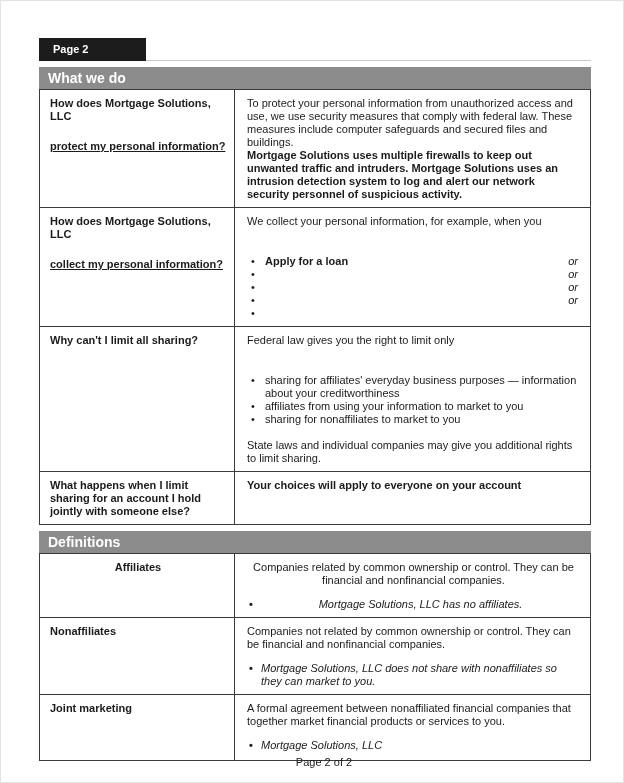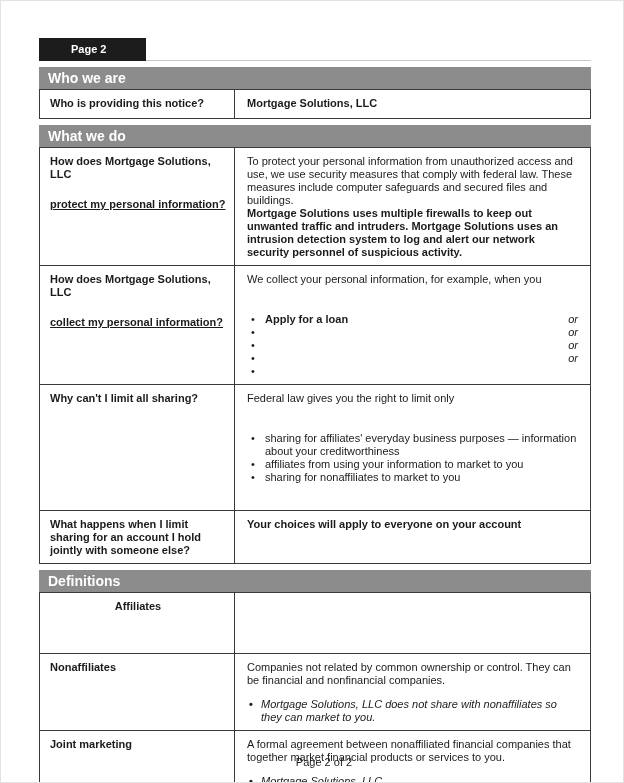--- a/index.html
+++ b/index.html
@@ -17,21 +17,21 @@
   }
   .content { position: absolute; left: 38px; top: 37px; width: 552px; }
 
   
   .tab-row { height: 23px; border-bottom: 1px solid #c9c9c9; }
   .tab {
     display: inline-block;
     width: 107px; height: 23px;
     background: #1c1c1c; color: #fff;
     font-size: 11px; font-weight: bold;
-    line-height: 23px; padding-left: 32px;
+    line-height: 23px; padding-left: 14px;
   }
 
   
   .section { margin-top: 6px; }
   .sec-header {
     background: #8c8c8c; color: #ffffff;
     font-size: 14px; font-weight: bold;
     height: 22px; line-height: 22px;
     padding: 0 9px;
   }
@@ -86,27 +86,20 @@
 </head>
 <body>
 
 <div class="page">
   <div class="content">
 
     <div class="tab-row">
       <div class="tab">Page 2</div>
     </div>
 
-    <div class="section">
-      <div class="sec-header">Who we are</div>
-      <div class="row r-who">
-        <div class="q-cell">Who is providing this notice?</div>
-        <div class="a-cell bold">Mortgage Solutions, LLC</div>
-      </div>
-    </div>
 
     <div class="section">
       <div class="sec-header">What we do</div>
 
       <div class="row r-prot">
         <div class="q-cell">
           <div>How does  Mortgage Solutions, LLC</div>
           <div class="q-line2">protect my personal information?</div>
         </div>
         <div class="a-cell">
@@ -149,34 +142,39 @@
 
       <div class="row r-limit">
         <div class="q-cell">Why can't I limit all sharing?</div>
         <div class="a-cell">
           <div>Federal law gives you the right to limit only</div>
           <ul class="bullets spaced">
             <li>sharing for affiliates' everyday business purposes — information about your creditworthiness</li>
             <li>affiliates from using your information to market to you</li>
             <li>sharing for nonaffiliates to market to you</li>
           </ul>
+          <div class="outro">State laws and individual companies may give you additional rights to limit sharing.</div>
         </div>
       </div>
 
       <div class="row r-joint">
         <div class="q-cell">What happens when I limit sharing for an account I hold jointly with someone else?</div>
         <div class="a-cell bold">Your choices will apply to everyone on your account</div>
       </div>
     </div>
 
     <div class="section">
       <div class="sec-header">Definitions</div>
 
       <div class="row r-aff">
         <div class="q-cell">Affiliates</div>
+        <div class="a-cell">
+          <div>Companies related by common ownership or control. They can be financial and nonfinancial companies.</div>
+          <div class="example">Mortgage Solutions, LLC has no affiliates.</div>
+        </div>
       </div>
 
       <div class="row r-naff">
         <div class="q-cell">Nonaffiliates</div>
         <div class="a-cell">
           <div>Companies not related by common ownership or control. They can be financial and nonfinancial companies.</div>
           <div class="example">Mortgage Solutions, LLC does not share with nonaffiliates so they can market to you.</div>
         </div>
       </div>
 

